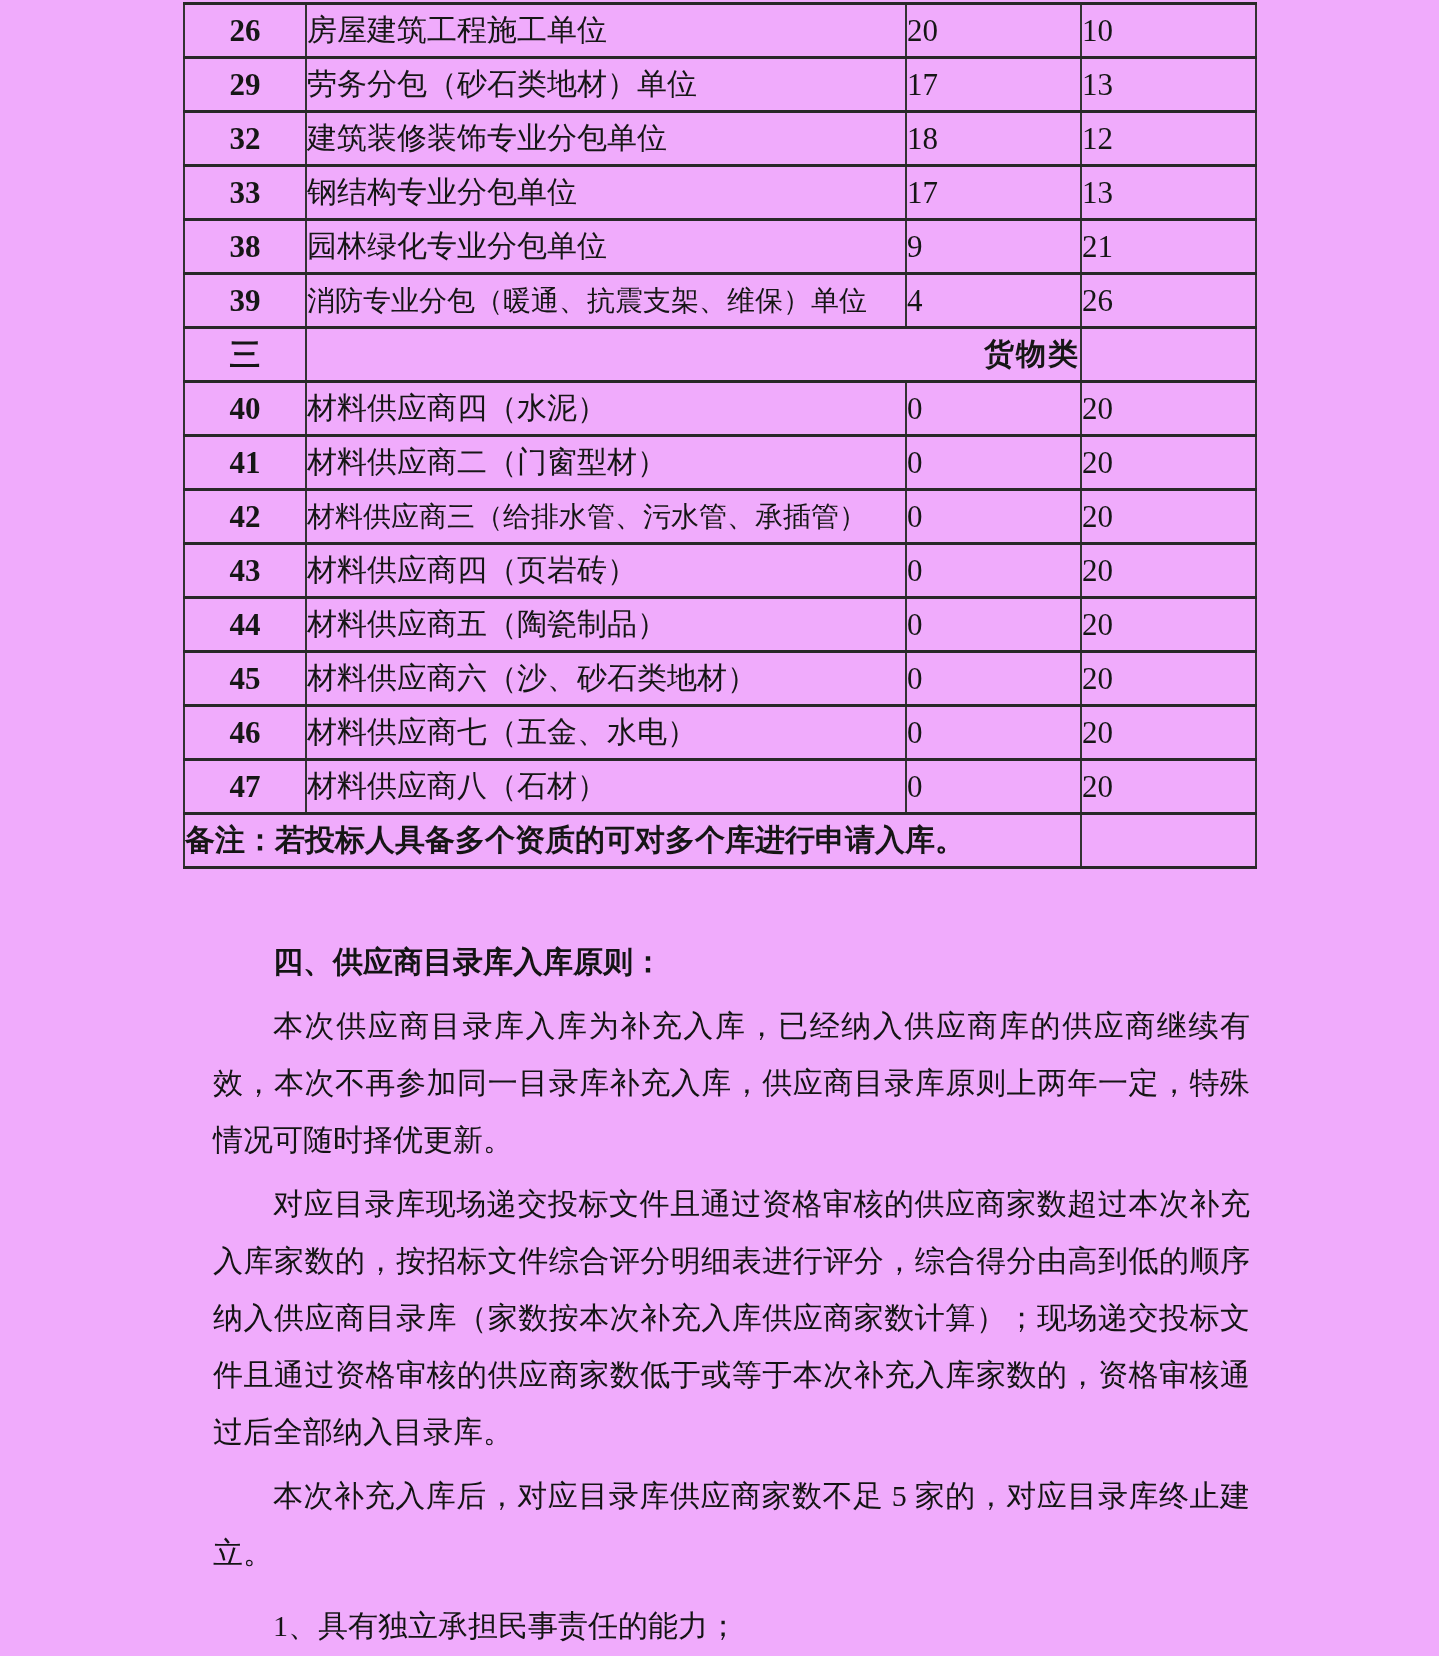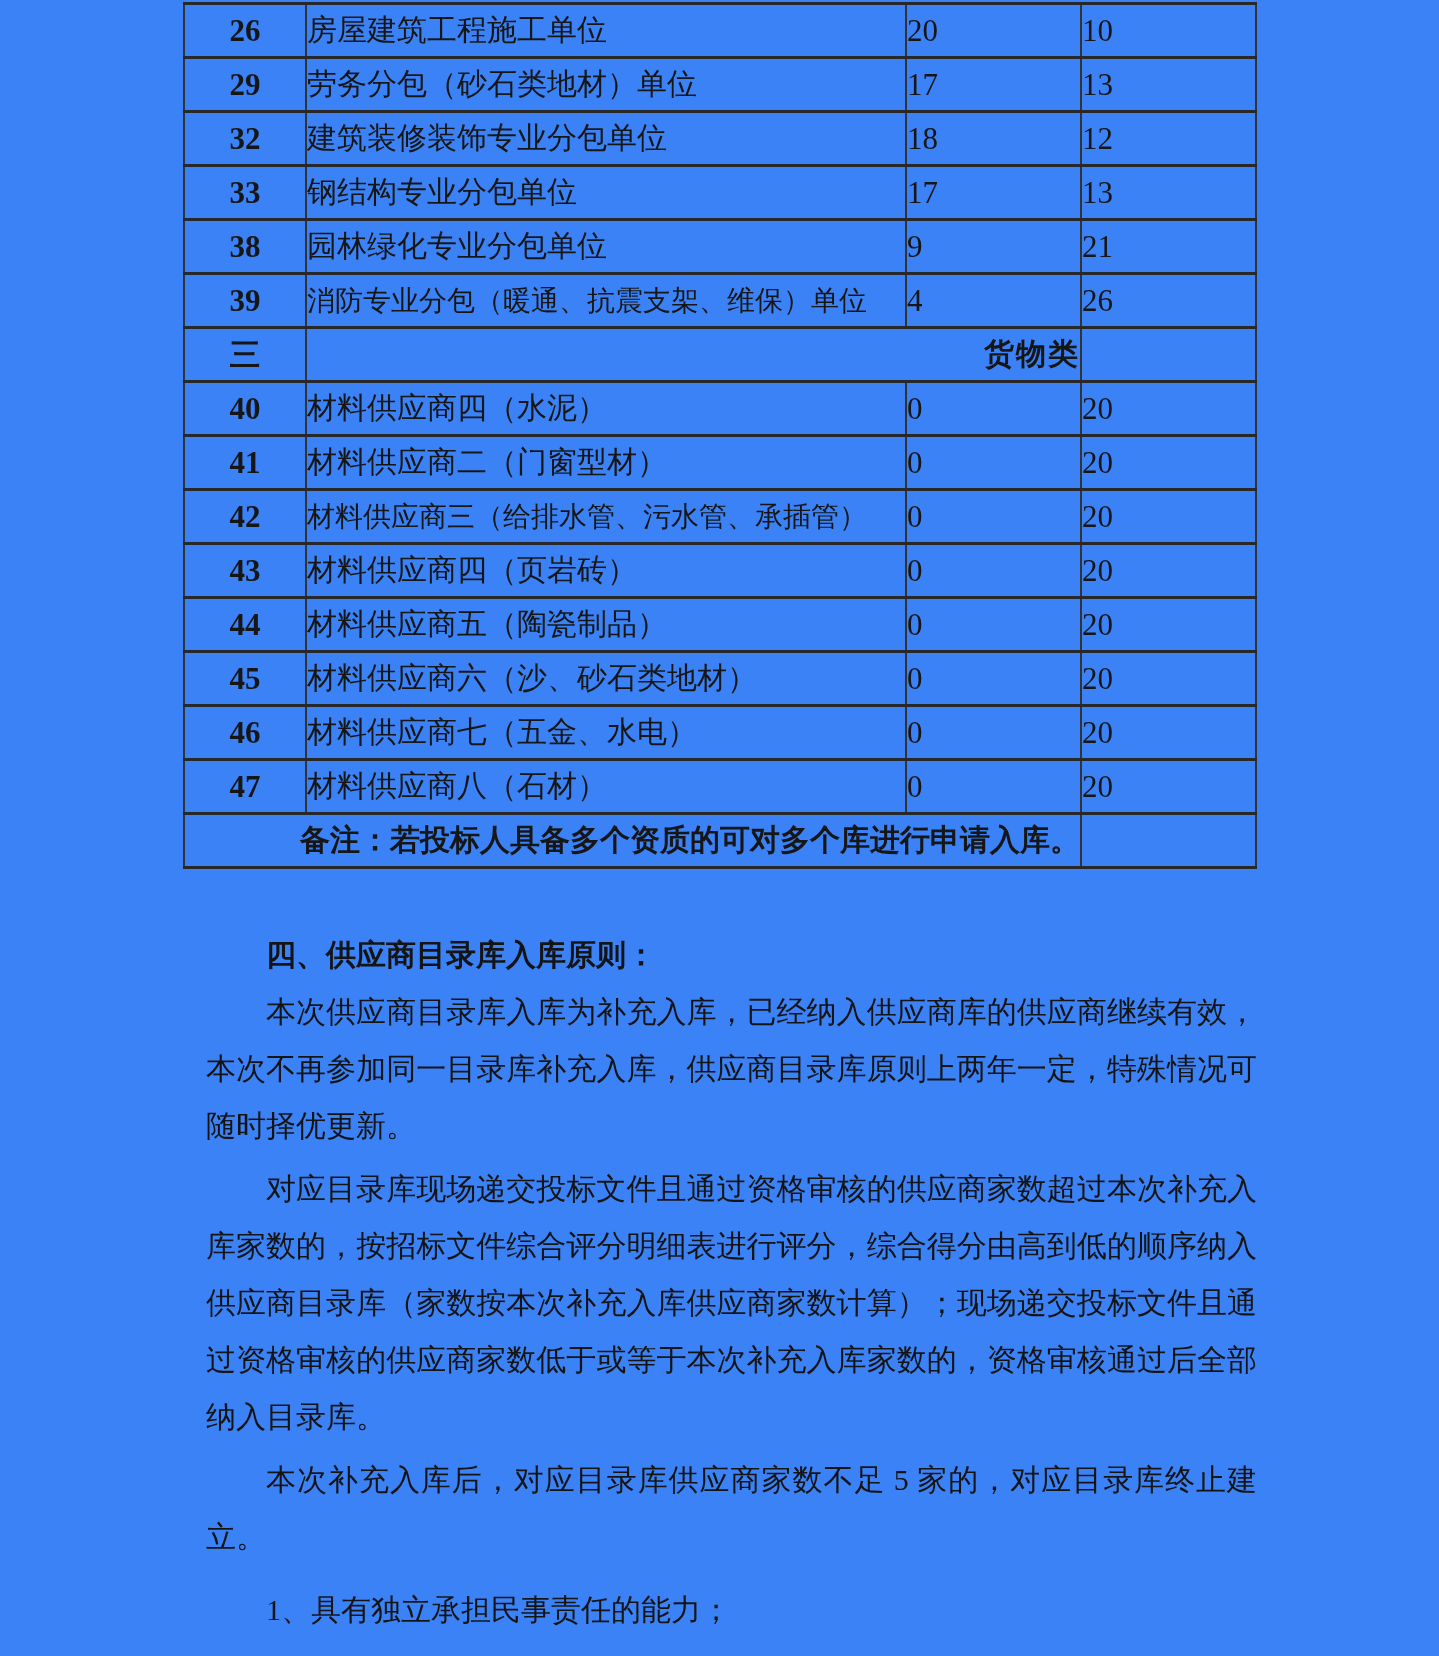--- a/index.html
+++ b/index.html
@@ -4,21 +4,21 @@
 <style>
   html, body {
     margin: 0;
     padding: 0;
     background: #e8e8e8;
   }
   .page {
     position: relative;
     width: 1439px;
     height: 1656px;
-    background: #3b82f6;
+    background: #f0abfc;
     overflow: hidden;
     font-family: "Liberation Serif", "DejaVu Serif", serif;
     color: #161616;
   }
 
   
   table.doc-table {
     position: absolute;
     left: 183px;
     top: 2px;
@@ -52,38 +52,38 @@
   td.cell-num {
     font-size: 31px;
   }
   td.cell-section-label {
     text-align: right;
     font-weight: bold;
     font-size: 30px;
     letter-spacing: 2px;
   }
   td.cell-note {
-    text-align: right;
+    text-align: left;
     font-weight: bold;
     font-size: 30px;
   }
 
   
   .body-text {
     position: absolute;
     left: 206px;
     top: 926px;
     width: 1051px;
     font-size: 30px;
     line-height: 57px;
     text-align: justify;
     color: #141414;
   }
   .body-text p {
-    margin: 0;
+    margin: 7px;
     text-indent: 60px;
   }
   .body-text p.spaced {
     margin-top: 6px;
   }
   .body-text p.heading {
     font-weight: bold;
   }
   .body-text p.list-item {
     margin-top: 16px;

